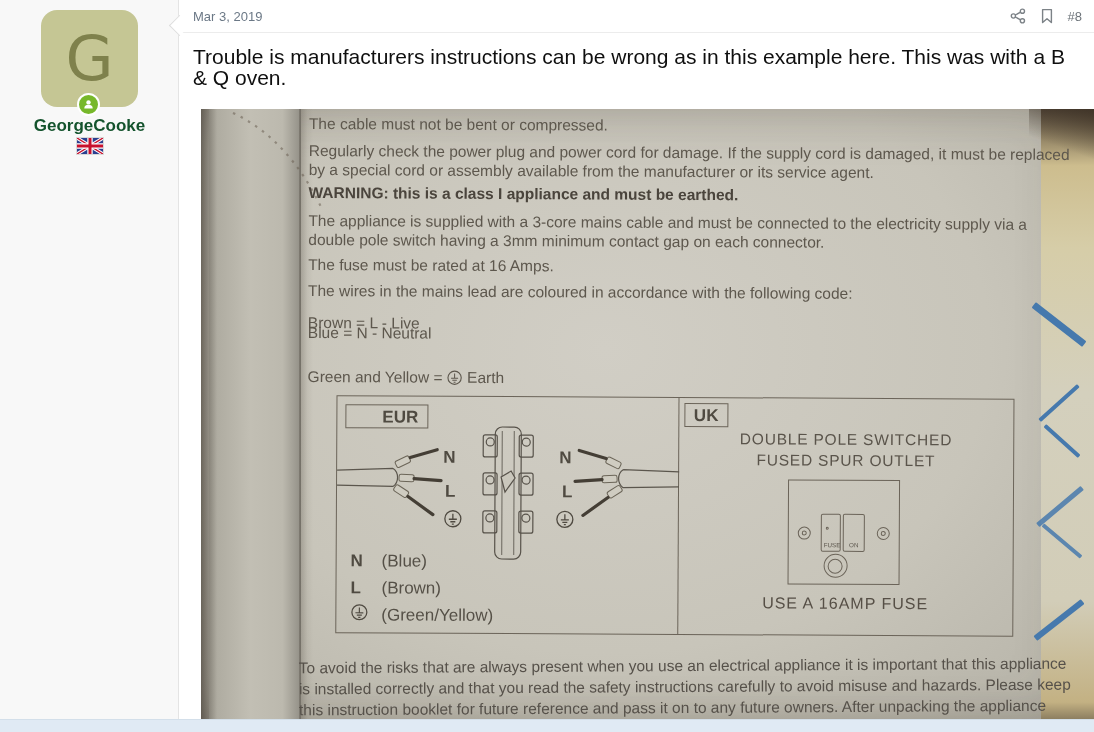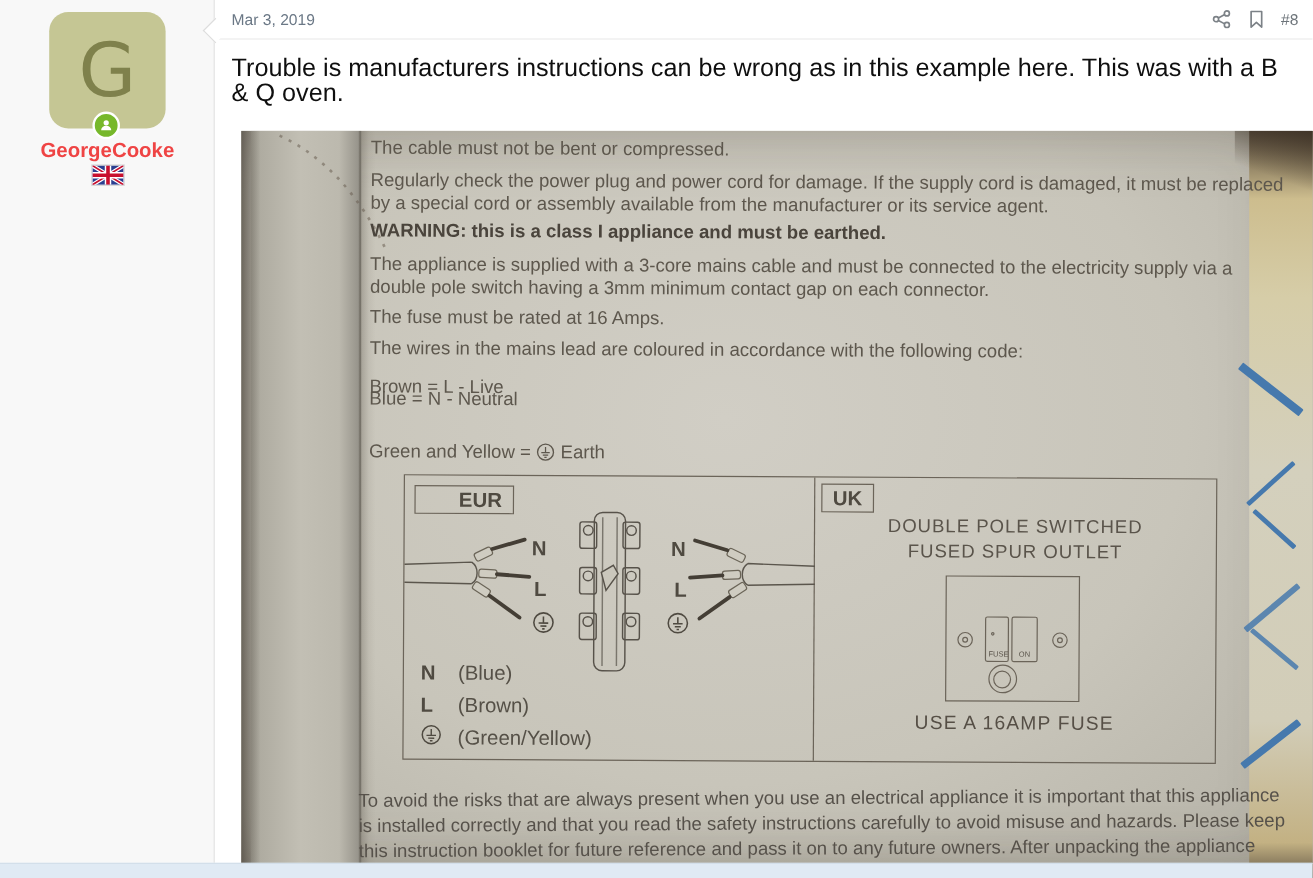--- a/index.html
+++ b/index.html
@@ -11,21 +11,21 @@
   .sidebar { position:absolute; left:0; top:0; width:179px; height:719px;
              background:#f8f8f8; border-right:1px solid #e4e4e4; }
   .avatar { position:absolute; left:41px; top:10px; width:97px; height:97px;
             background:#c5c694; border-radius:16px; display:flex; align-items:center;
             justify-content:center; cursor:pointer; }
   .avatar-letter { font-size:62px; color:#7f814c; line-height:1; font-family:"DejaVu Sans", sans-serif; }
   .online-badge { position:absolute; left:77px; top:93px; width:23px; height:23px;
                   background:#77b82b; border:2px solid #fff; border-radius:50%;
                   display:flex; align-items:center; justify-content:center; }
   .username { position:absolute; left:0; top:116px; width:179px; text-align:center;
-              font-size:17px; font-weight:bold; color:#ef4444; cursor:pointer; }
+              font-size:17px; font-weight:bold; color:#14532d; cursor:pointer; }
   .flag { position:absolute; left:77px; top:138px; width:26px; height:16px; box-shadow:0 0 0 1px #d8d8d8; }
 
   
   .content { position:absolute; left:180px; top:0; width:914px; height:719px; background:#fff; }
   .post-arrow { position:absolute; left:-8px; top:18px; width:15px; height:15px; background:#fff;
                 border-left:1px solid #ddd; border-bottom:1px solid #ddd; transform:rotate(45deg); z-index:3; }
   .post-header { display:flex; justify-content:space-between; align-items:center; height:33px;
                  border-bottom:1px solid #ececec; padding:0 12px 0 13px;gap:32px; }
   .post-date { font-size:13px; color:#6b7886; }
   .header-actions { display:flex; align-items:center; gap:13px; color:#7c8287; }

